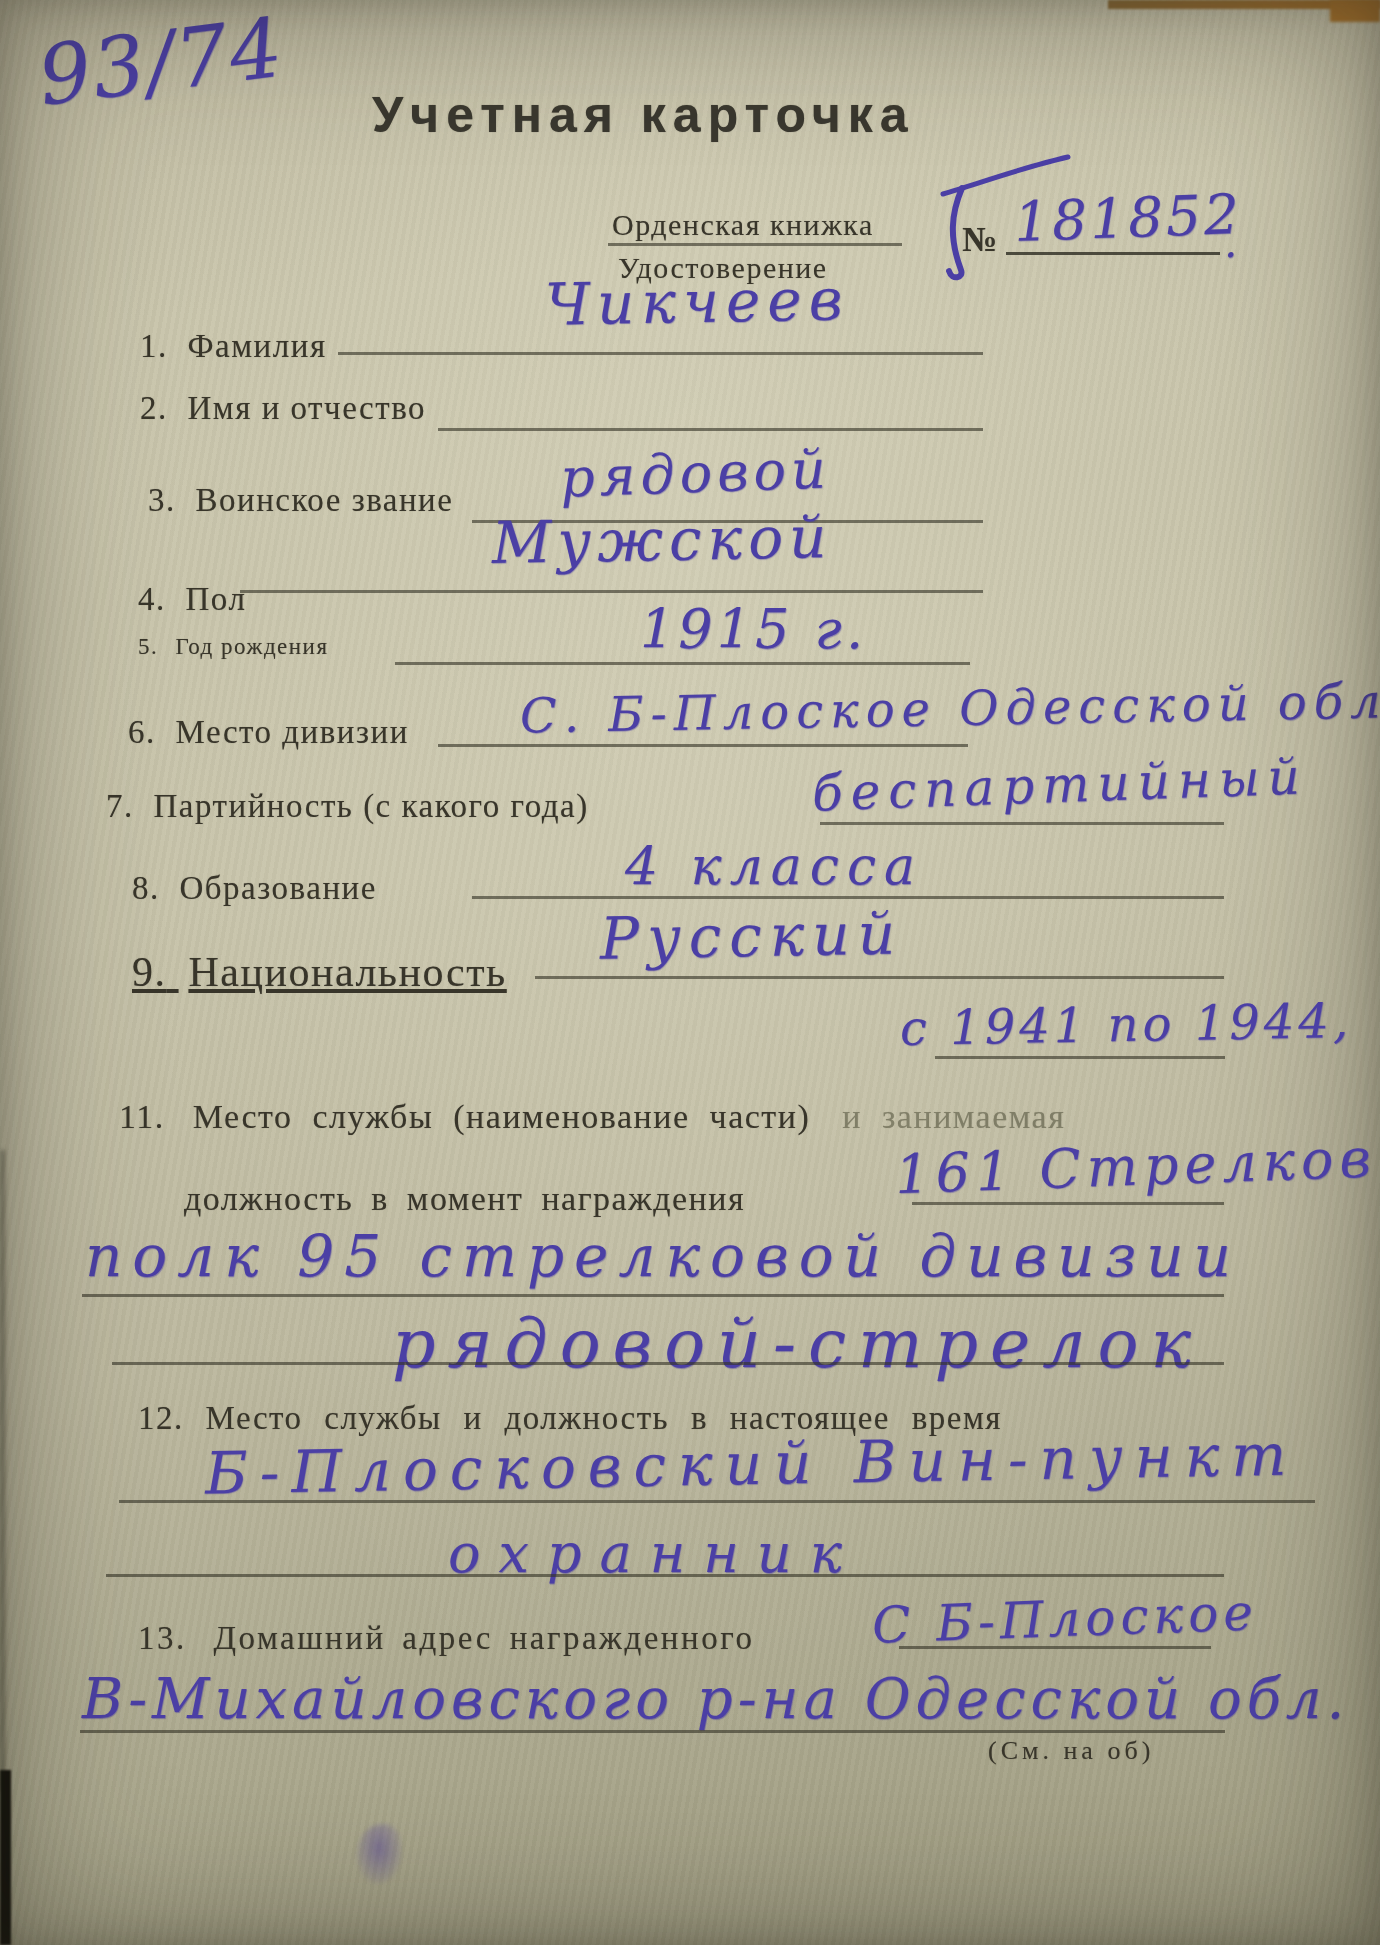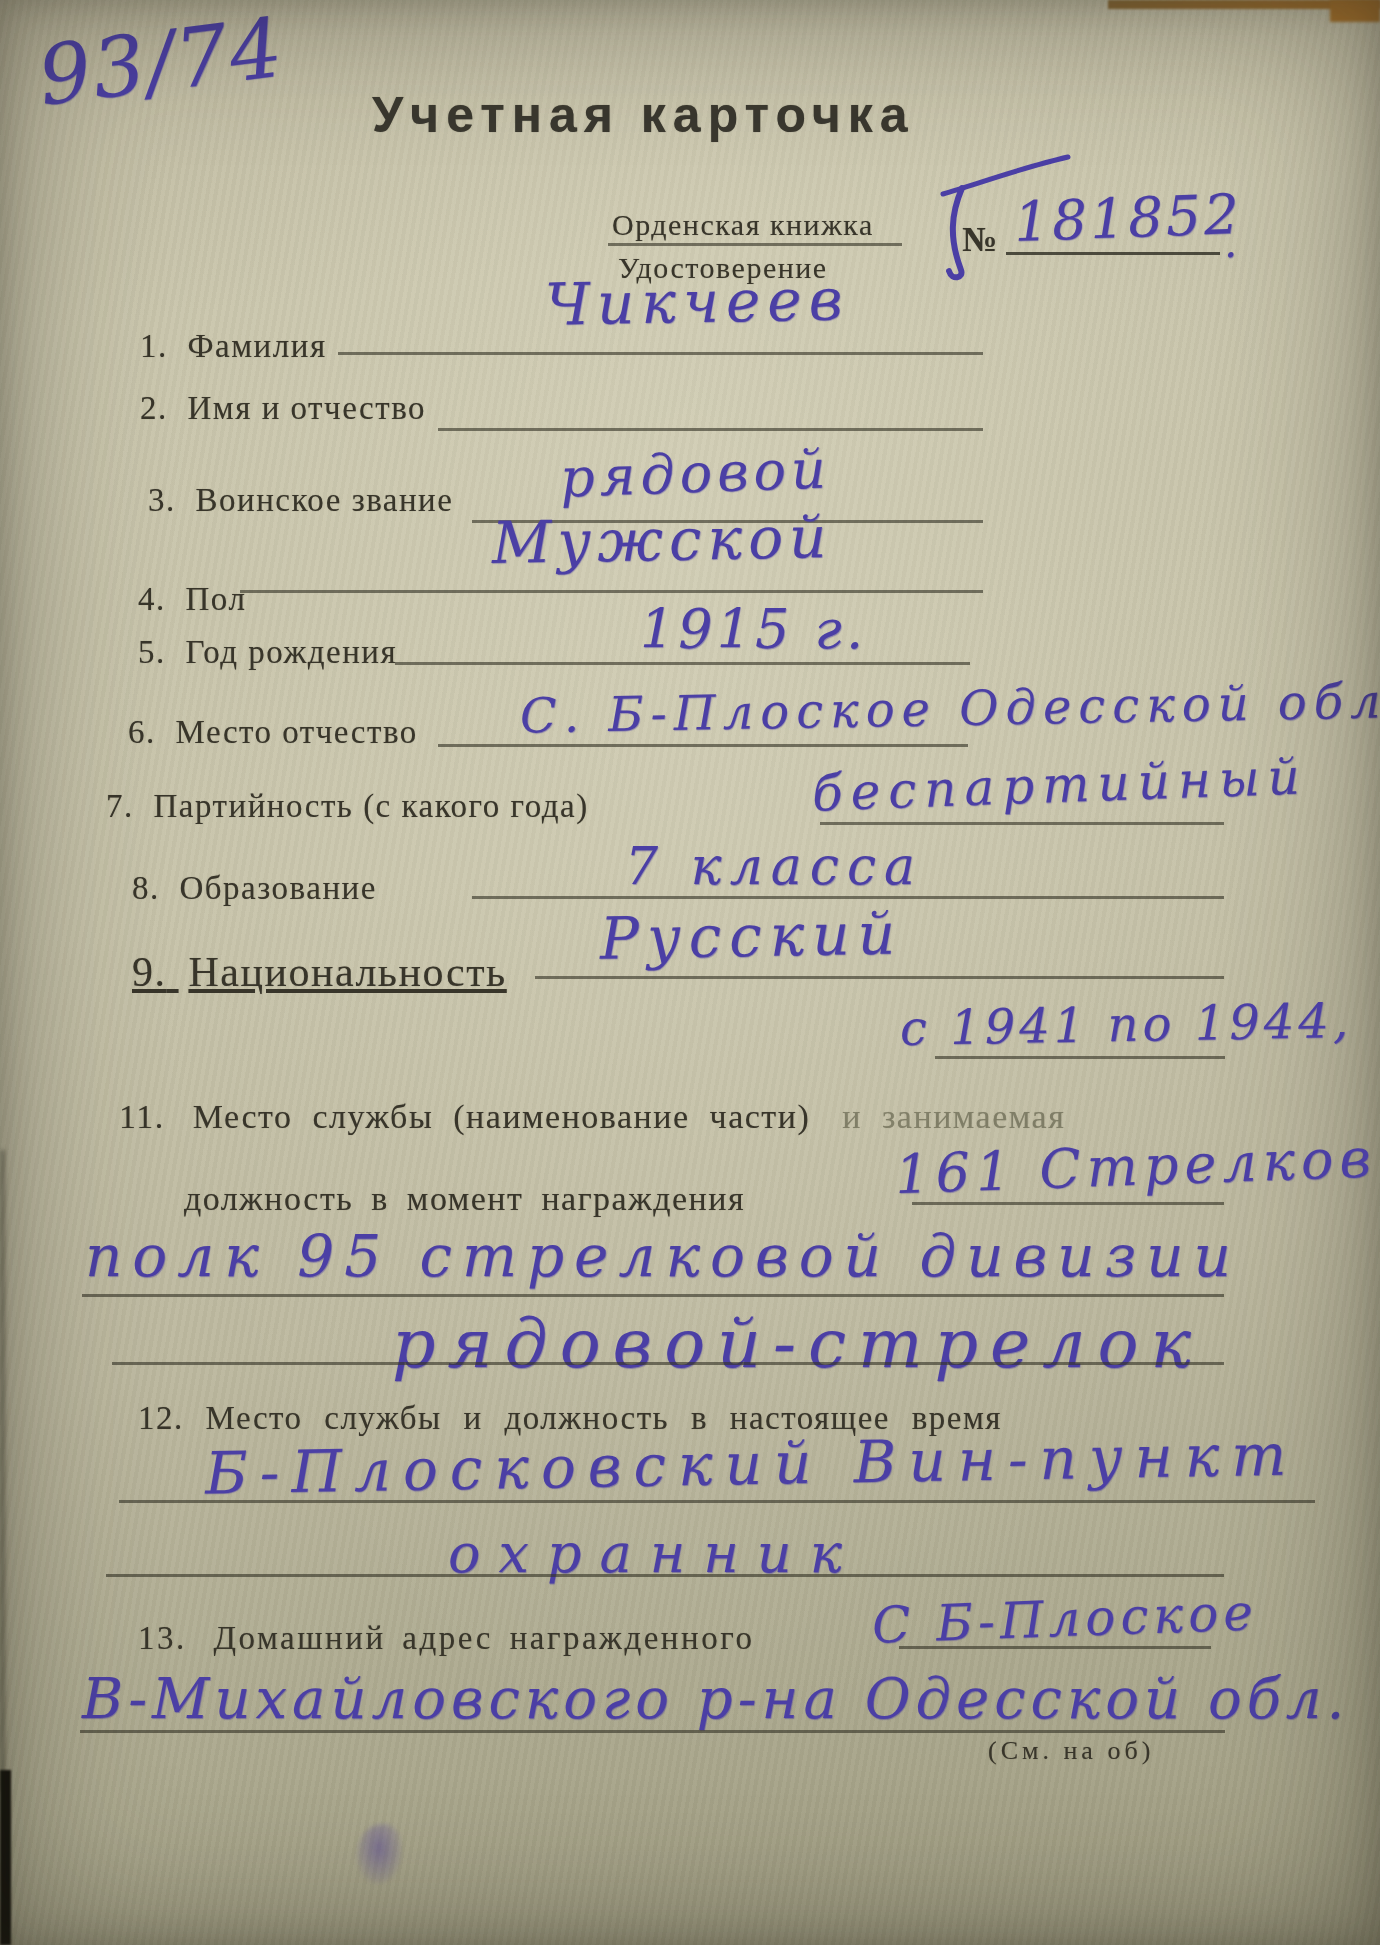--- a/index.html
+++ b/index.html
@@ -85,47 +85,47 @@
   <div class="rule" style="left:472px;top:520px;width:511px;"></div>
   <div class="hw" style="left:560px;top:442px;font-size:54px;letter-spacing:5px;transform:rotate(-2deg);">рядовой</div>
 
   <div class="print" style="left:138px;top:581px;font-size:33px;">
     <span>4.</span>
     <span style="margin-left:10px;">Пол</span>
   </div>
   <div class="rule" style="left:240px;top:590px;width:743px;"></div>
   <div class="hw" style="left:492px;top:506px;font-size:58px;letter-spacing:6px;transform:rotate(-1deg);">Мужской</div>
 
-  <div class="print" style="left:138px;top:634px;font-size:33px;">
+  <div class="print" style="left:138px;top:634px;font-size:23px;">
     <span>5.</span>
     <span style="margin-left:10px;">Год рождения</span>
   </div>
   <div class="rule" style="left:395px;top:662px;width:575px;"></div>
   <div class="hw" style="left:640px;top:598px;font-size:54px;letter-spacing:4px;">1915 г.</div>
 
   <div class="print" style="left:128px;top:714px;font-size:33px;">
     <span>6.</span>
-    <span style="margin-left:10px;">Место отчество</span>
+    <span style="margin-left:10px;">Место дивизии</span>
   </div>
   <div class="rule" style="left:438px;top:744px;width:530px;"></div>
   <div class="hw" style="left:520px;top:680px;font-size:48px;letter-spacing:7px;transform:rotate(-1deg);">С. Б-Плоское Одесской обл</div>
 
   <div class="print" style="left:106px;top:788px;font-size:33px;">
     <span>7.</span>
     <span style="margin-left:10px;">Партийность (с какого года)</span>
   </div>
   <div class="rule" style="left:820px;top:822px;width:404px;"></div>
   <div class="hw" style="left:812px;top:756px;font-size:50px;letter-spacing:8px;transform:rotate(-2deg);">беспартийный</div>
 
   <div class="print" style="left:132px;top:870px;font-size:33px;">
     <span>8.</span>
     <span style="margin-left:10px;">Образование</span>
   </div>
   <div class="rule" style="left:472px;top:896px;width:752px;"></div>
-  <div class="hw" style="left:625px;top:836px;font-size:52px;letter-spacing:8px;">7 класса</div>
+  <div class="hw" style="left:625px;top:836px;font-size:52px;letter-spacing:8px;">4 класса</div>
 
   <div class="print" style="left:132px;top:948px;font-size:42px;text-decoration:underline;">
     <span>9.</span>
     <span style="margin-left:10px;">Национальность</span>
   </div>
   <div class="rule" style="left:535px;top:976px;width:689px;"></div>
   <div class="hw" style="left:600px;top:902px;font-size:58px;letter-spacing:8px;transform:rotate(-1deg);">Русский</div>
 
   <div class="rule" style="left:935px;top:1056px;width:290px;"></div>
   <div class="hw" style="left:900px;top:996px;font-size:48px;letter-spacing:4px;transform:rotate(-1deg);z-index:2;">с 1941 по 1944,</div>

